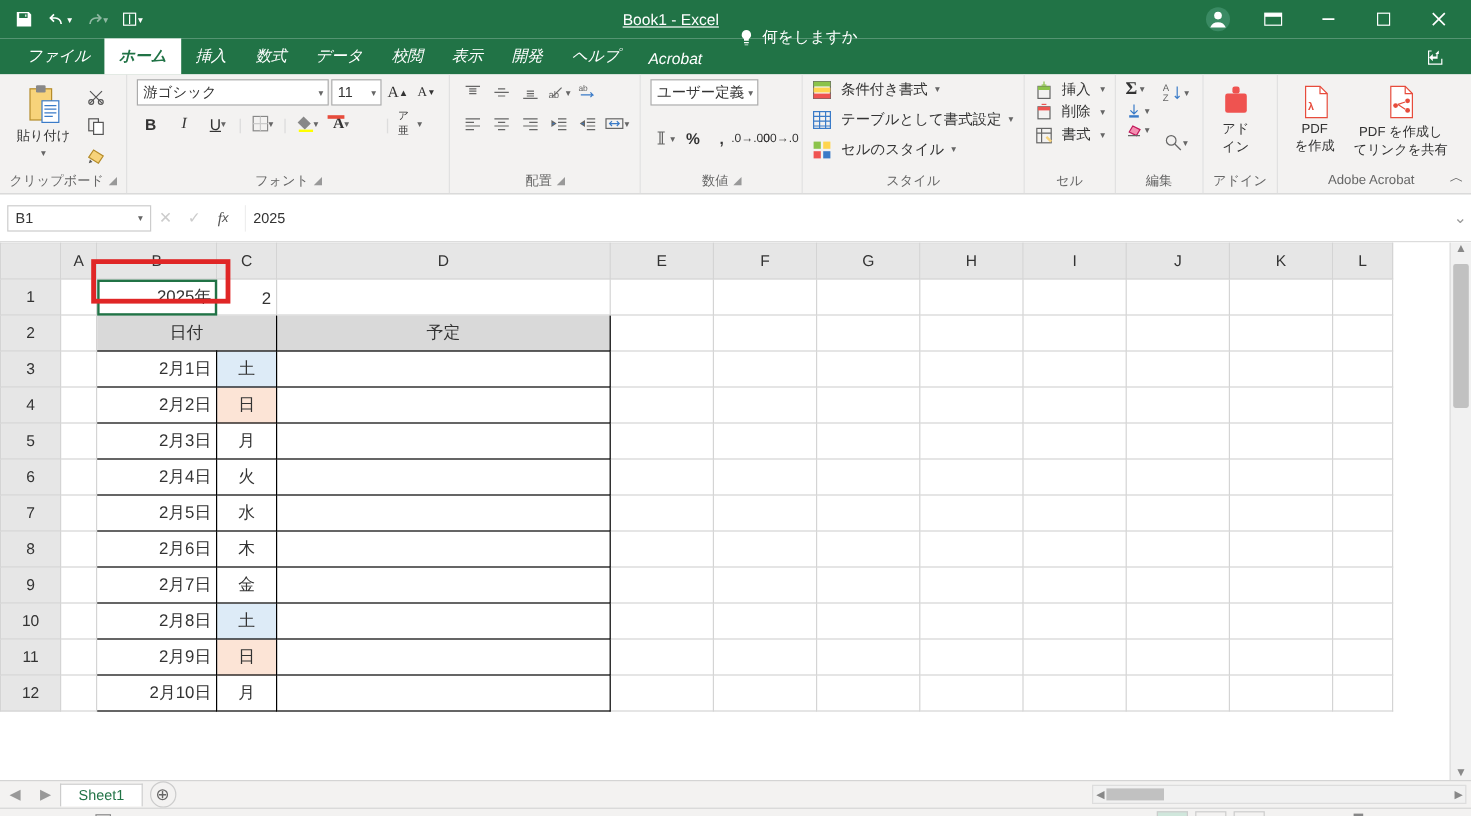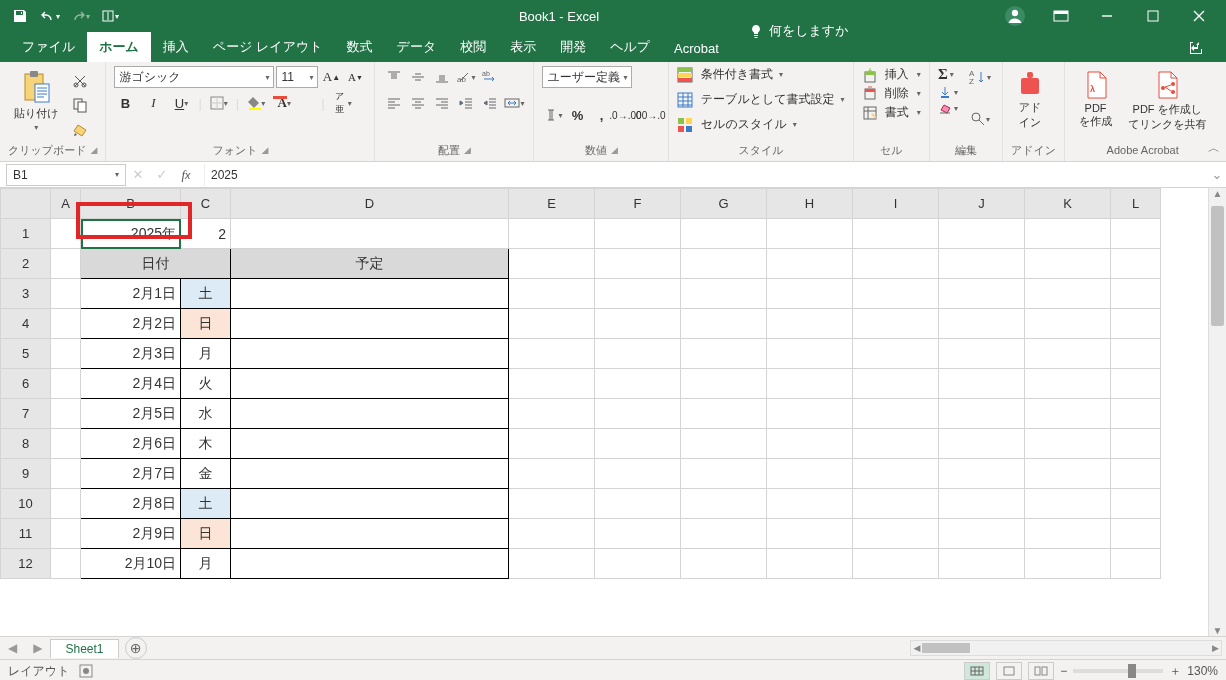--- a/index.html
+++ b/index.html
@@ -1,41 +1,41 @@
 <!DOCTYPE html>
 <html><head>
 <meta charset="utf-8">
 <style>
 * { margin:0; padding:0; box-sizing:border-box; font-family:"游ゴシック","Yu Gothic",Meiryo,sans-serif; }
 body { width:1226px; height:680px; overflow:hidden; background:#fff; font-size:13px; color:#333; }
 .titlebar { height:32px; background:#217346; display:flex; align-items:center; color:#fff; padding:0 6px; }
 .titlebar .qat { display:flex; align-items:center; gap:2px; }
 .titlebar .qbtn { width:28px; height:28px; display:flex; align-items:center; justify-content:center; }
-.titlebar .title { flex:1; text-align:center; font-size:13px; }
+.titlebar .title { flex:1; text-align:center; font-size:13px;text-decoration:underline; }
 .titlebar .wcontrols { display:flex; align-items:center; gap:4px; }
 .titlebar .wbtn { width:42px; height:28px; display:flex; align-items:center; justify-content:center; font-size:14px; }
 .tabsbar { height:30px; background:#217346; display:flex; align-items:flex-end; padding:0 10px; color:#fff; }
-.tabsbar .tab { padding:6px 12px 6px; font-size:13px; }
+.tabsbar .tab { padding:6px 12px 6px; font-size:13px;font-style:italic; }
 .tabsbar .tab.active { background:#fff; color:#217346; font-weight:600; }
 .tabsbar .tell { margin-left:18px; display:flex; align-items:center; gap:6px; padding-bottom:22px; }
 .tabsbar .shareside { margin-left:auto; padding:6px 12px; }
 .ribbon { height:100px; background:#f3f2f1; border-bottom:1px solid #d4d4d4; display:flex; position:relative; }
 .group { display:flex; flex-direction:column; justify-content:space-between; border-right:1px solid #e1e1e1; padding:4px 8px 2px; }
 .group .gbot { text-align:center; font-size:11px; color:#666; height:18px; display:flex; align-items:center; justify-content:center; gap:4px; }
 .group .garea { flex:1; display:flex; align-items:flex-start; gap:4px; }
 .bigbtn { display:flex; flex-direction:column; align-items:center; justify-content:center; gap:2px; padding:4px 6px; font-size:11px; color:#333; }
 .mini { width:22px; height:22px; display:flex; align-items:center; justify-content:center; border:1px solid transparent; font-size:13px; }
 .fontname { width:160px; height:22px; border:1px solid #ababab; background:#fff; padding:0 4px; font-size:12px; display:flex; align-items:center; justify-content:space-between; }
 .fontsize { width:42px; height:22px; border:1px solid #ababab; background:#fff; padding:0 4px; font-size:12px; display:flex; align-items:center; justify-content:space-between; }
 .numfmt { width:90px; height:22px; border:1px solid #ababab; background:#fff; padding:0 4px; font-size:12px; display:flex; align-items:center; justify-content:space-between; }
 .tri { font-size:8px; color:#666; }
 .launcher { font-size:9px; color:#999; }
-.row { display:flex; align-items:center; gap:2px;text-align:center; }
+.row { display:flex; align-items:center; gap:2px; }
 .vcol { display:flex; flex-direction:column; gap:2px; }
-.fmlabar { height:26px; border-bottom:1px solid #d4d4d4; display:flex; align-items:center; background:#fff; }
+.fmlabar { height:40px; border-bottom:1px solid #d4d4d4; display:flex; align-items:center; background:#fff; }
 .namebox { width:120px; height:22px; border:1px solid #ccc; margin-left:6px; display:flex; align-items:center; padding:0 6px; font-size:12px; justify-content:space-between; }
 .fbtn { width:24px; height:22px; display:flex; align-items:center; justify-content:center; color:#ccc; }
 .fbar { flex:1; border-left:1px solid #eee; height:22px; margin-left:6px; padding:0 6px; font-size:12px; display:flex; align-items:center; }
 .gridwrap { position:relative; height:calc(100% - 32px - 30px - 100px - 24px - 23px - 23px); overflow:hidden; background:#fff; }
 table.sheet { border-collapse:collapse; table-layout:fixed; }
 table.sheet th, table.sheet td { border:1px solid #d4d4d4; height:30px; font-size:14px; background:#fff; }
 table.sheet th { background:#e6e6e6; font-weight:normal; color:#333; font-size:13px; }
 table.sheet th.corner { background:#e6e6e6; width:50px; }
 table.sheet th.rowh { width:50px; text-align:center; }
 td.c { text-align:right; padding:0 4px; }
@@ -122,21 +122,20 @@
           <path d="M1 1l10 10M11 1L1 11" stroke="#fff" stroke-width="1.4"></path>
         </svg>
       </div>
   </div>
 </div>
 
 <div class="tabsbar">
   <div class="tab">ファイル</div>
   <div class="tab active">ホーム</div>
   <div class="tab">挿入</div>
-  <div class="tab">ページ レイアウト</div>
   <div class="tab">数式</div>
   <div class="tab">データ</div>
   <div class="tab">校閲</div>
   <div class="tab">表示</div>
   <div class="tab">開発</div>
   <div class="tab">ヘルプ</div>
   <div class="tab">Acrobat</div>
   <div class="tell">
     <span>
         <svg width="14" height="14" viewBox="0 0 14 14">

